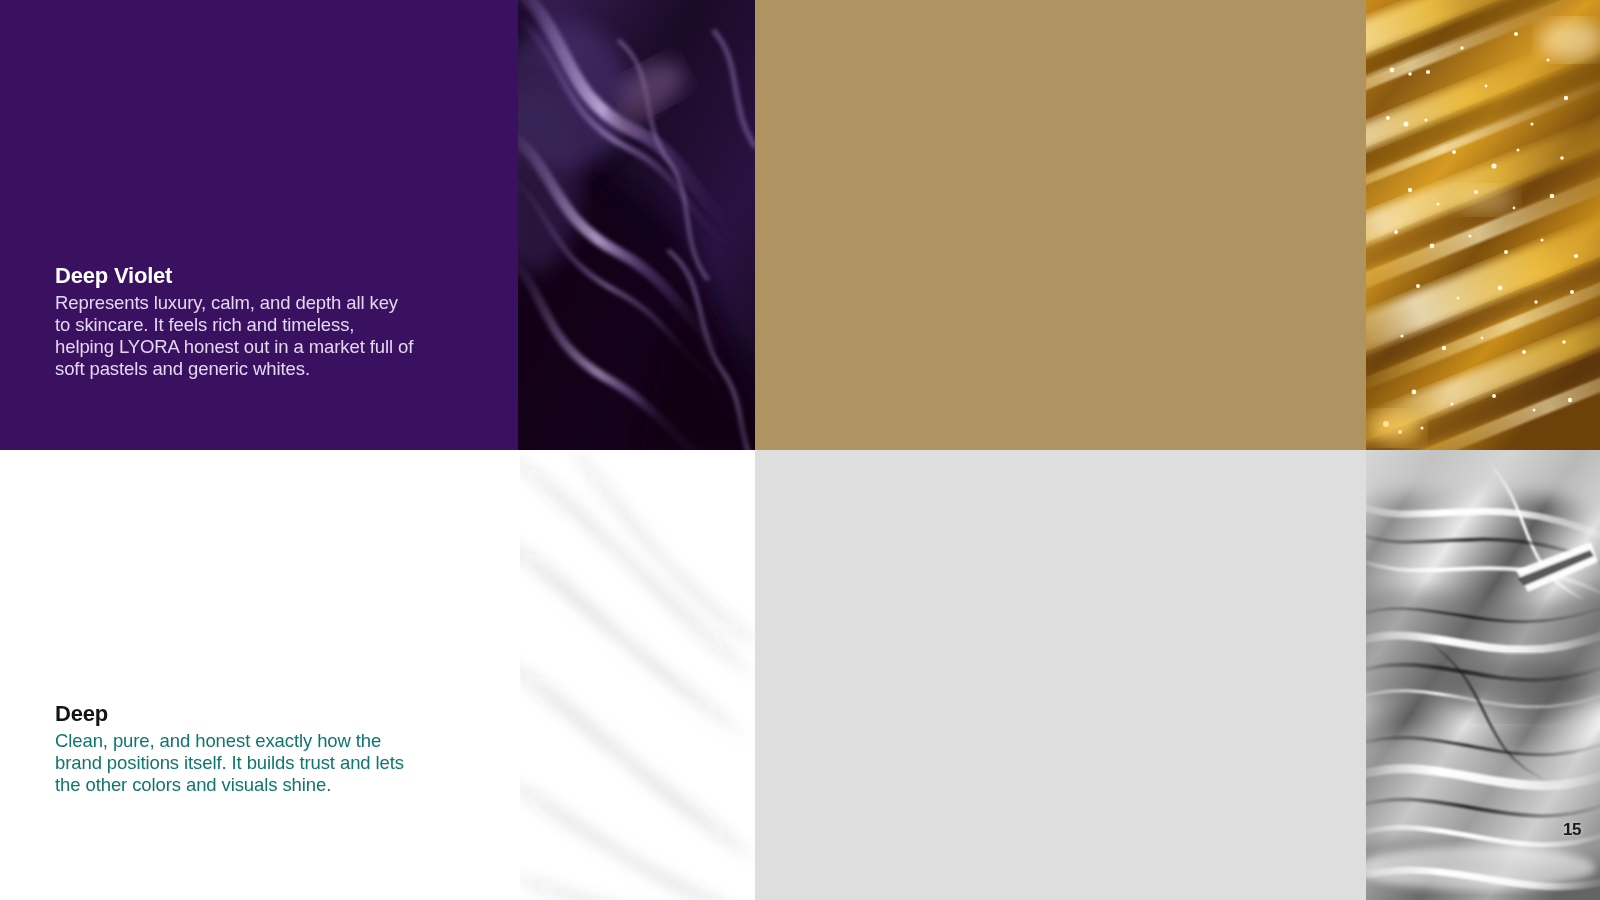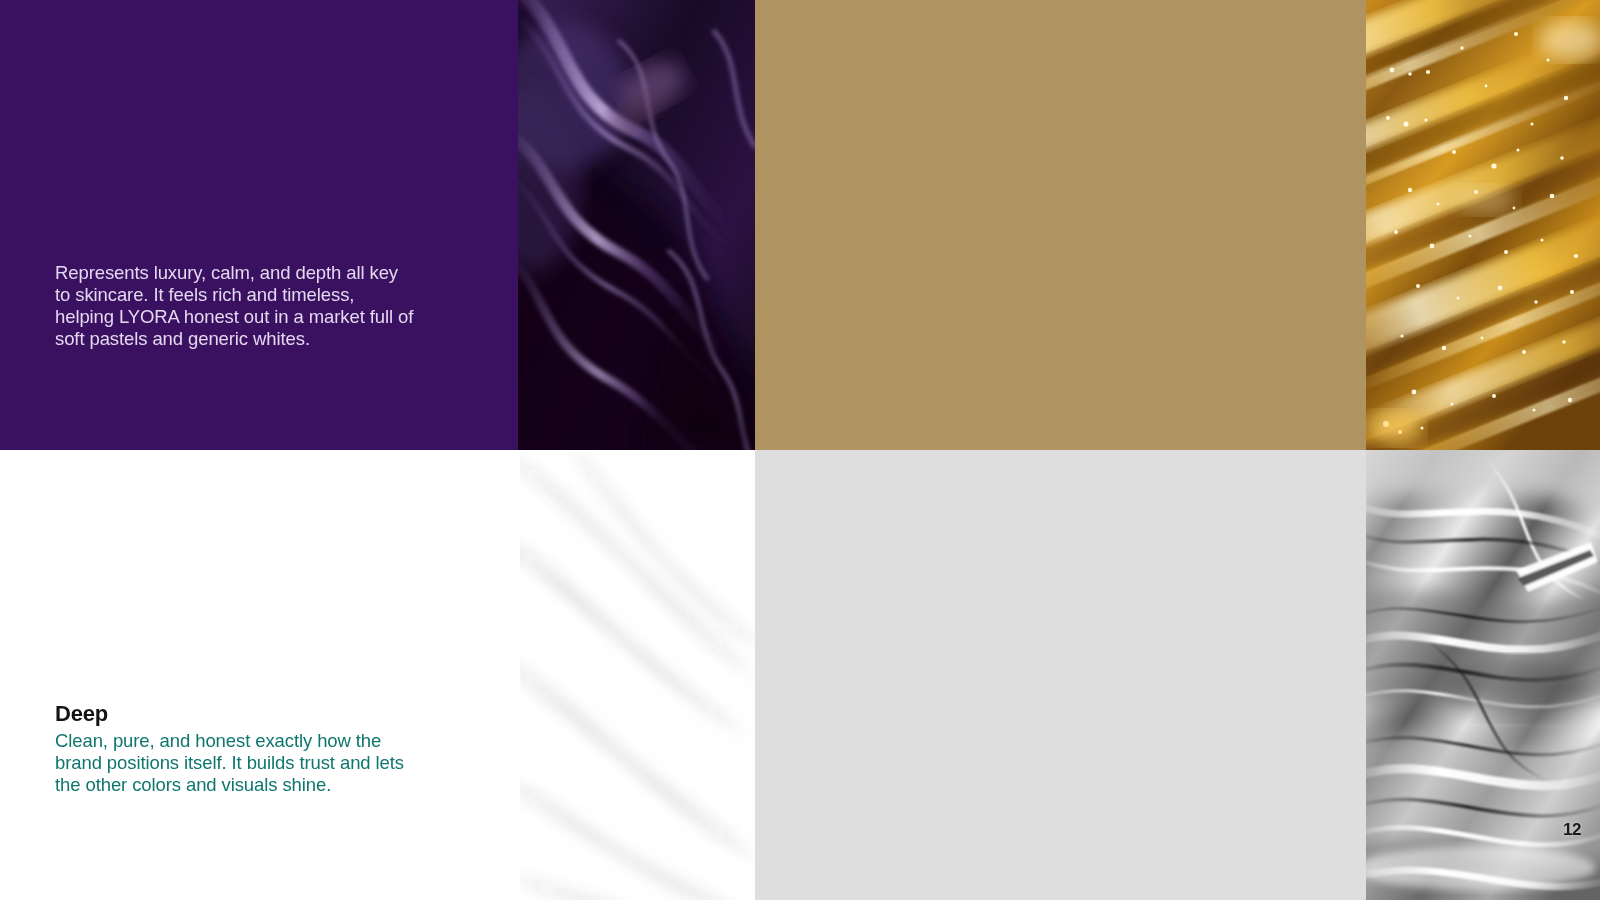--- a/index.html
+++ b/index.html
@@ -91,20 +91,21 @@
     opacity:.7;
   }
 </style>
 </head>
 <body>
 
 <div class="slide">
 
   <div class="cell" id="violet-panel">
     <div class="copy" id="violet-copy">
+      <div class="swatch-title">Deep Violet</div>
       <div class="swatch-desc">Represents luxury, calm, and depth all key to skincare. It feels rich and timeless, helping LYORA honest out in a market full of soft pastels and generic whites.</div>
     </div>
   </div>
 
   <div class="cell" id="violet-texture">
     <svg width="237" height="450" viewBox="0 0 237 450" preserveAspectRatio="none">
       <defs>
         <linearGradient id="pbg" x1="0" y1="0" x2="1" y2="1">
           <stop offset="0%" stop-color="#3b2159"></stop>
           <stop offset="38%" stop-color="#190a26"></stop>
@@ -379,15 +380,15 @@
       <g filter="url(#csharp)">
         <path d="M150,120 L225,92 L232,112 L162,142 Z" fill="#ffffff" opacity=".95"></path>
         <path d="M152,128 L224,100 L228,106 L158,136 Z" fill="#141414" opacity=".7"></path>
       </g>
 
       <ellipse cx="110" cy="418" rx="120" ry="22" fill="#ffffff" opacity=".55" filter="url(#csoft)"></ellipse>
       <ellipse cx="150" cy="238" rx="70" ry="30" fill="#3b3b3b" opacity=".35" filter="url(#csoft2)"></ellipse>
     </svg>
   </div>
 
-  <div id="page-number">12</div>
+  <div id="page-number">15</div>
 
 </div>
 
 </body></html>

